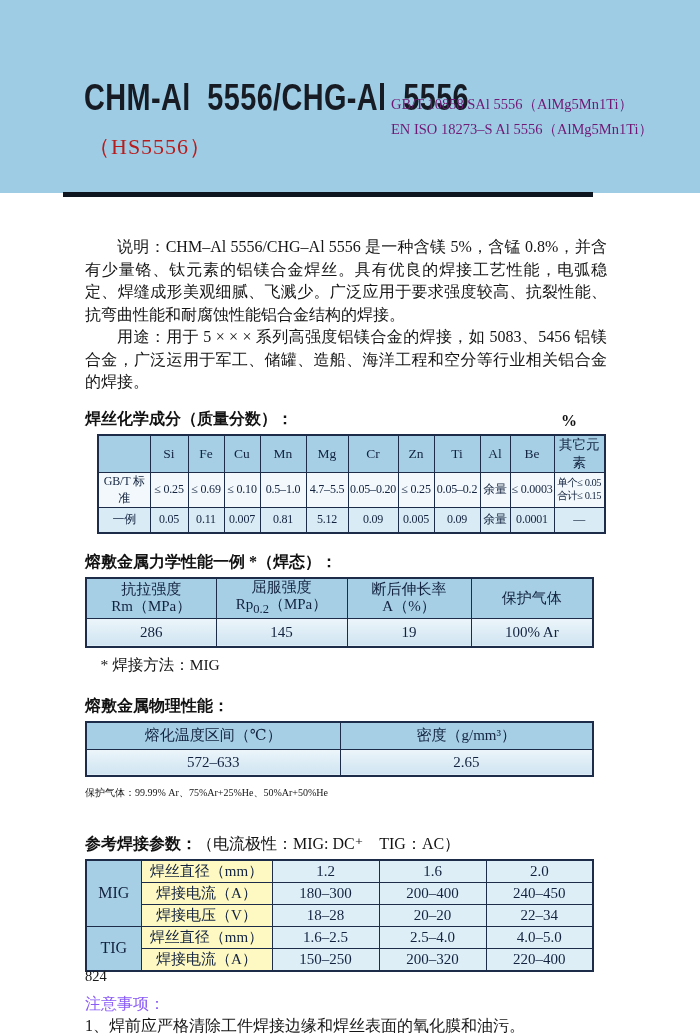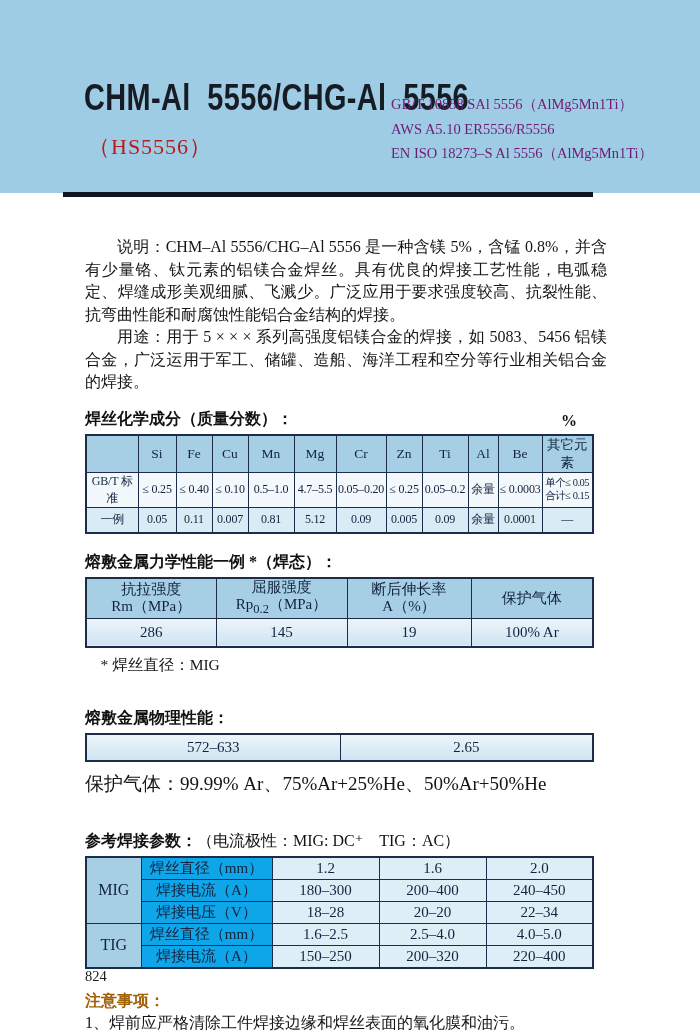--- a/index.html
+++ b/index.html
@@ -64,54 +64,53 @@
   .chem .other-cell{font-size:10.5px;line-height:12.5px;letter-spacing:-0.5px;}
   
   .mech th{font-size:15px;font-weight:400;height:38px;line-height:17px;}
   .mech td{font-size:15px;height:27px;}
   
   .phys th{font-size:15px;font-weight:400;height:26px;}
   .phys td{font-size:15px;height:25px;}
   
   .params td{font-size:15px;height:21px;}
   .params .proc{background:#a6cfe6;font-size:16px;}
-  .params .pname{background:#0ea5e9;text-align:center;}
+  .params .pname{background:#fef9c3;text-align:center;}
   .params .pval{background:#ddeef7;}
   .small-note{font-size:15.5px;color:#151515;}
-  .gas-line{font-size:19px;color:#151515;}
-  .notes-title{font-size:16px;font-weight:700;color:#a16207;}
+  .gas-line{font-size:10px;color:#151515;}
+  .notes-title{font-size:16px;font-weight:400;color:#8b5cf6;}
   .note-line{font-size:16px;line-height:22.5px;color:#151515;}
   .pagenum{
     position:absolute;left:85px;top:968px;font-size:14.5px;color:#1a1a1a;
   }
 </style>
 </head>
 <body>
 
 <div class="band">
   <div class="title">CHM-Al  5556/CHG-Al  5556</div>
   <div class="subtitle">（HS5556）</div>
   <div class="standards">
     <div>GB/T 10858 SAl 5556（AlMg5Mn1Ti）</div>
-    <div>AWS A5.10 ER5556/R5556</div>
     <div>EN ISO 18273–S Al 5556（AlMg5Mn1Ti）</div>
   </div>
 </div>
 <div class="rule"></div>
 
 <div class="content">
 
   <p class="para">说明：CHM–Al 5556/CHG–Al 5556 是一种含镁 5%，含锰 0.8%，并含有少量铬、钛元素的铝镁合金焊丝。具有优良的焊接工艺性能，电弧稳定、焊缝成形美观细腻、飞溅少。广泛应用于要求强度较高、抗裂性能、抗弯曲性能和耐腐蚀性能铝合金结构的焊接。</p>
   <p class="para">用途：用于 5 × × × 系列高强度铝镁合金的焊接，如 5083、5456 铝镁合金，广泛运用于军工、储罐、造船、海洋工程和空分等行业相关铝合金的焊接。</p>
 
   <div class="sec-head" style="margin-top:15px;">
     <span>焊丝化学成分（质量分数）：</span>
     <span>%</span>
   </div>
-  <table class="chem" style="margin-top:4px;">
+  <table class="chem" style="margin-top:4px;margin-left:12px;">
     <colgroup>
       <col style="width:52px">
         <col style="width:38px">
         <col style="width:36px">
         <col style="width:36px">
       <col style="width:46px">
         <col style="width:42px">
         <col style="width:50px">
         <col style="width:36px">
       <col style="width:46px">
@@ -130,21 +129,21 @@
       <th class="th-blue">Cr</th>
       <th class="th-blue">Zn</th>
       <th class="th-blue">Ti</th>
       <th class="th-blue">Al</th>
       <th class="th-blue">Be</th>
       <th class="th-blue">其它元素</th>
     </tr>
     <tr class="row-white gbt">
       <td>GB/T 标准</td>
       <td>≤ 0.25</td>
-      <td>≤ 0.40</td>
+      <td>≤ 0.69</td>
       <td>≤ 0.10</td>
       <td>0.5–1.0</td>
       <td>4.7–5.5</td>
       <td>0.05–0.20</td>
       <td>≤ 0.25</td>
       <td>0.05–0.2</td>
       <td>余量</td>
       <td>≤ 0.0003</td>
       <td class="other-cell">
         <div>单个≤ 0.05</div>
@@ -195,31 +194,35 @@
       <th class="th-blue">保护气体</th>
     </tr>
     <tr class="grad">
       <td>286</td>
       <td>145</td>
       <td>19</td>
       <td>100% Ar</td>
     </tr>
   </tbody>
     </table>
-  <div class="small-note" style="margin-top:7px;text-indent:1em;">* 焊丝直径：MIG</div>
-
-  <div class="sec-head" style="margin-top:32px;align-items:flex-end;">
+  <div class="small-note" style="margin-top:7px;text-indent:1em;">* 焊接方法：MIG</div>
+
+  <div class="sec-head" style="margin-top:20px;align-items:flex-end;">
     <span>熔敷金属物理性能：</span>
   </div>
   <table class="phys" style="margin-top:4px;">
     <colgroup>
         <col style="width:254px">
         <col style="width:253px">
       </colgroup>
     <tbody>
+        <tr>
+      <th class="th-blue">熔化温度区间（℃）</th>
+      <th class="th-blue">密度（g/mm³）</th>
+    </tr>
     <tr class="grad">
       <td>572–633</td>
       <td>2.65</td>
     </tr>
   </tbody>
     </table>
   <div class="gas-line" style="margin-top:9px;">保护气体：99.99% Ar、75%Ar+25%He、50%Ar+50%He</div>
 
   <div class="sec-head" style="margin-top:34px;">
     <span><b>参考焊接参数：</b><span class="note">（电流极性：MIG: DC⁺　TIG：AC）</span></span>

